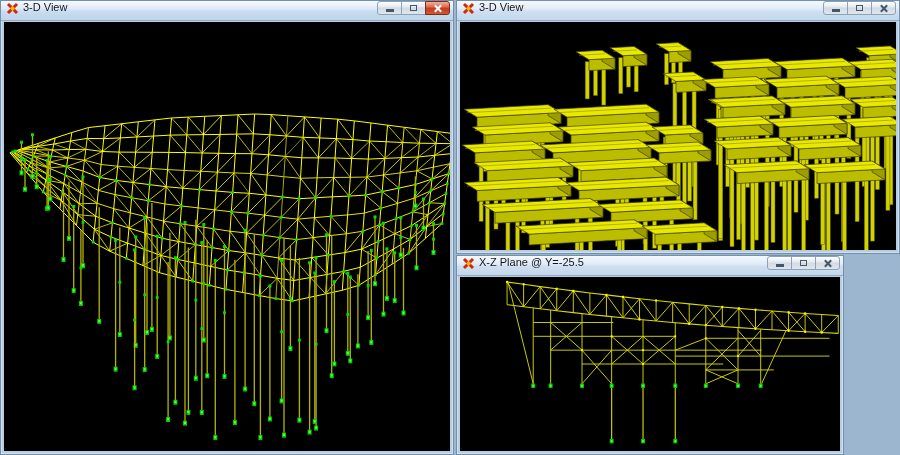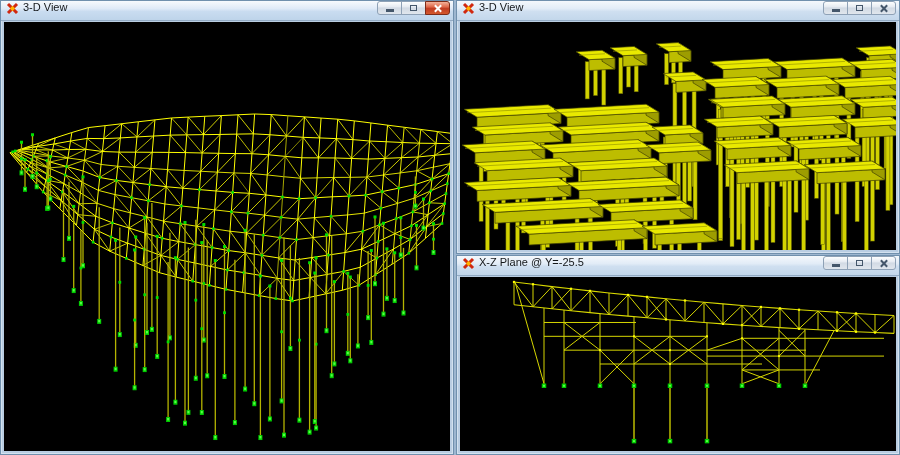--- a/index.html
+++ b/index.html
@@ -56,21 +56,21 @@
   }
   .ic-x::before{transform:rotate(45deg);}
   .ic-x::after{transform:rotate(-45deg);}
   .client{
     position:absolute;left:3px;right:3px;bottom:3px;top:21px;
     background:#000;overflow:hidden;
   }
   .client svg{display:block;width:100%;height:100%;}
   #w0{left:0;top:0;width:454px;height:455px;}
   #w1{left:456px;top:0;width:444px;height:254px;}
-  #w2{left:456px;top:255px;width:444px;height:200px;}
+  #w2{left:456px;top:255px;width:388px;height:200px;}
 </style>
 </head>
 <body>
 
 <div class="window active" id="w0">
   <div class="titlebar">
     <span class="appicon">
       <svg width="13" height="13" viewBox="0 0 13 13">
         <line x1="2" y1="2" x2="11" y2="11" stroke="#d02810" stroke-width="3"></line>
         <line x1="11" y1="2" x2="2" y2="11" stroke="#d02810" stroke-width="3"></line>

